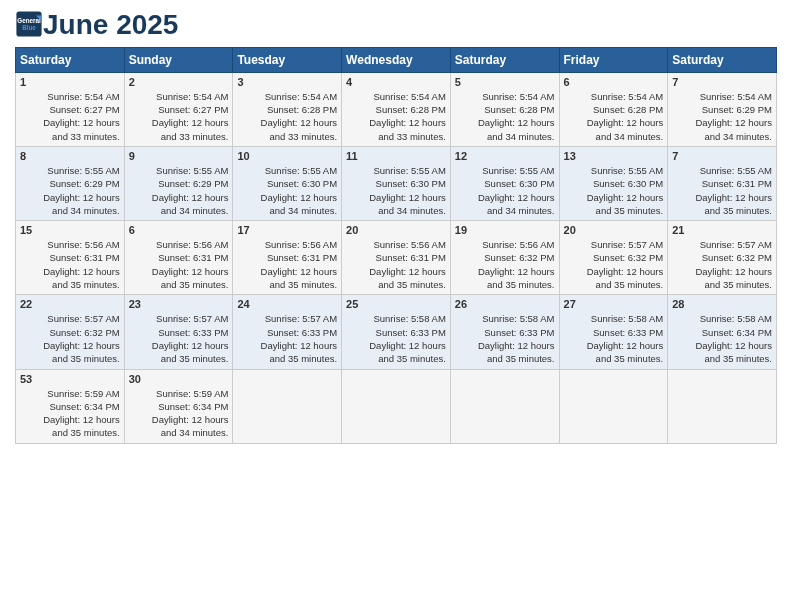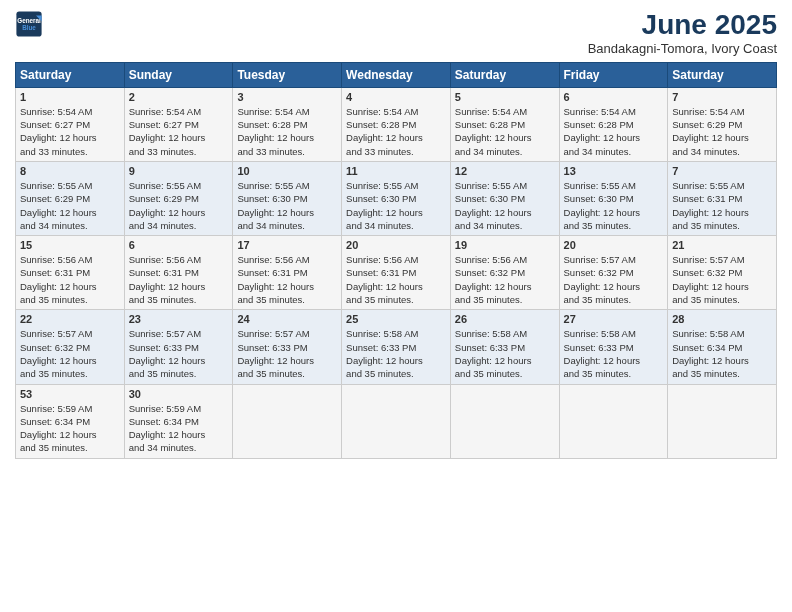--- a/index.html
+++ b/index.html
@@ -13,21 +13,20 @@
       overflow: hidden;
     }
     .page {
       width: 792px;
       height: 612px;
       padding: 10px 15px;
     }
     .header {
       display: flex;
       align-items: flex-start;
-      justify-content: space-between;
       margin-bottom: 6px;
     }
     .logo {
       display: flex;
       align-items: center;
       gap: 4px;
     }
     .logo-icon {
       width: 28px;
       height: 28px;
@@ -74,41 +73,41 @@
       background-color: #e8eef5;
     }
     .day-num {
       font-weight: bold;
       font-size: 11px;
       margin-bottom: 2px;
       display: block;
     }
     .day-info {
       line-height: 1.4;
+      text-align: right;
     }
     .empty-cell {
       background-color: #f5f5f5 !important;
     }
   </style>
 </head>
 <body>
 
 <div class="page">
   <div class="header">
     <div class="logo">
       <svg class="logo-icon" viewBox="0 0 40 40">
         <rect x="2" y="2" width="36" height="36" rx="4" fill="#1a3a5c"></rect>
         <text x="20" y="18" text-anchor="middle" fill="white" font-size="9" font-weight="bold" font-family="Arial">General</text>
         <text x="20" y="28" text-anchor="middle" fill="#4a90d9" font-size="9" font-weight="bold" font-family="Arial">Blue</text>
         <polygon points="30,8 38,8 38,16" fill="#4a90d9"></polygon>
       </svg>
     </div>
     <div class="title-block">
       <div class="month-title">June 2025</div>
-      <div class="subtitle">Bandakagni-Tomora, Ivory Coast</div>
     </div>
   </div>
 
   <table>
     <thead>
       <tr>
       <th>Saturday</th>
           <th>Sunday</th>
           <th>Tuesday</th>
           <th>Wednesday</th>

